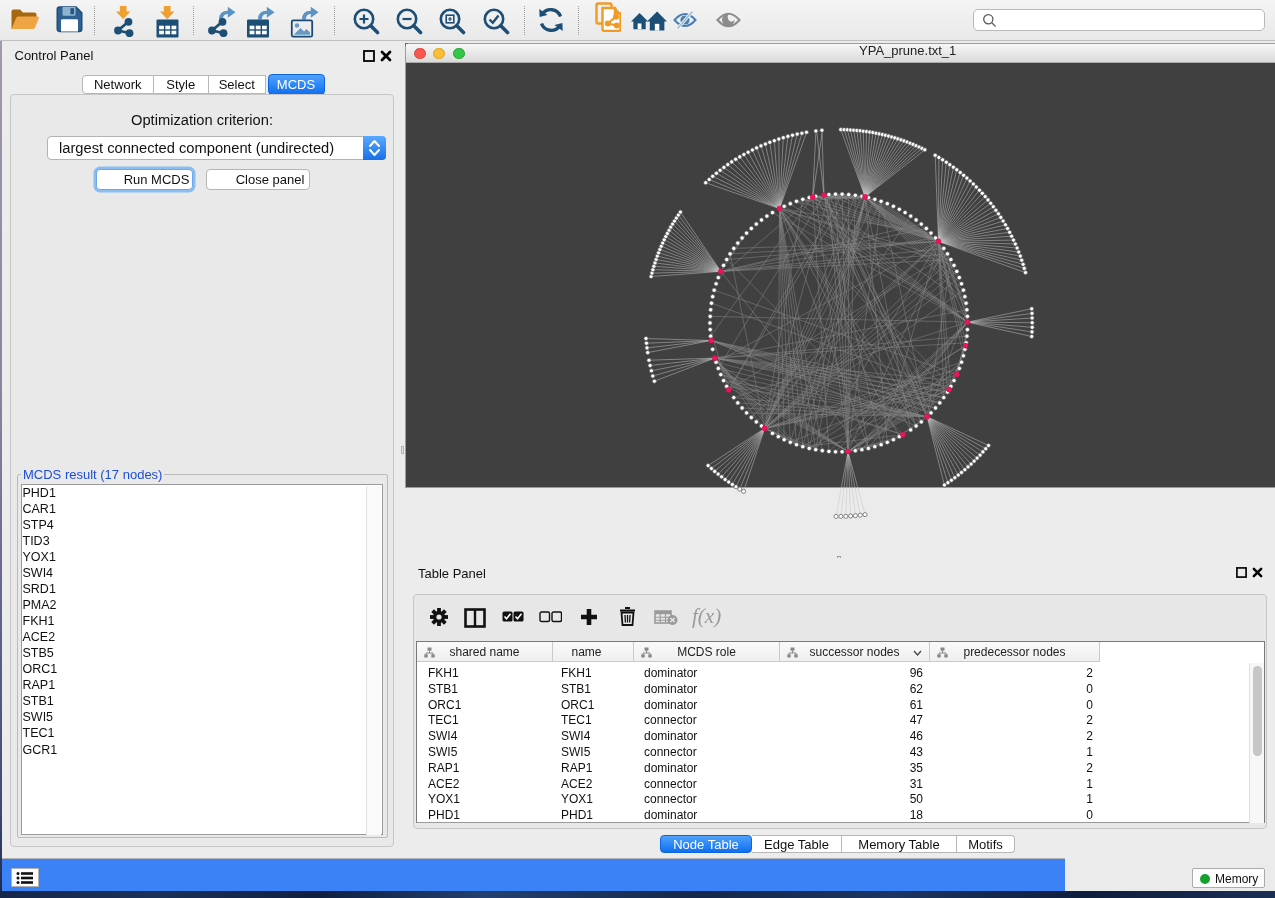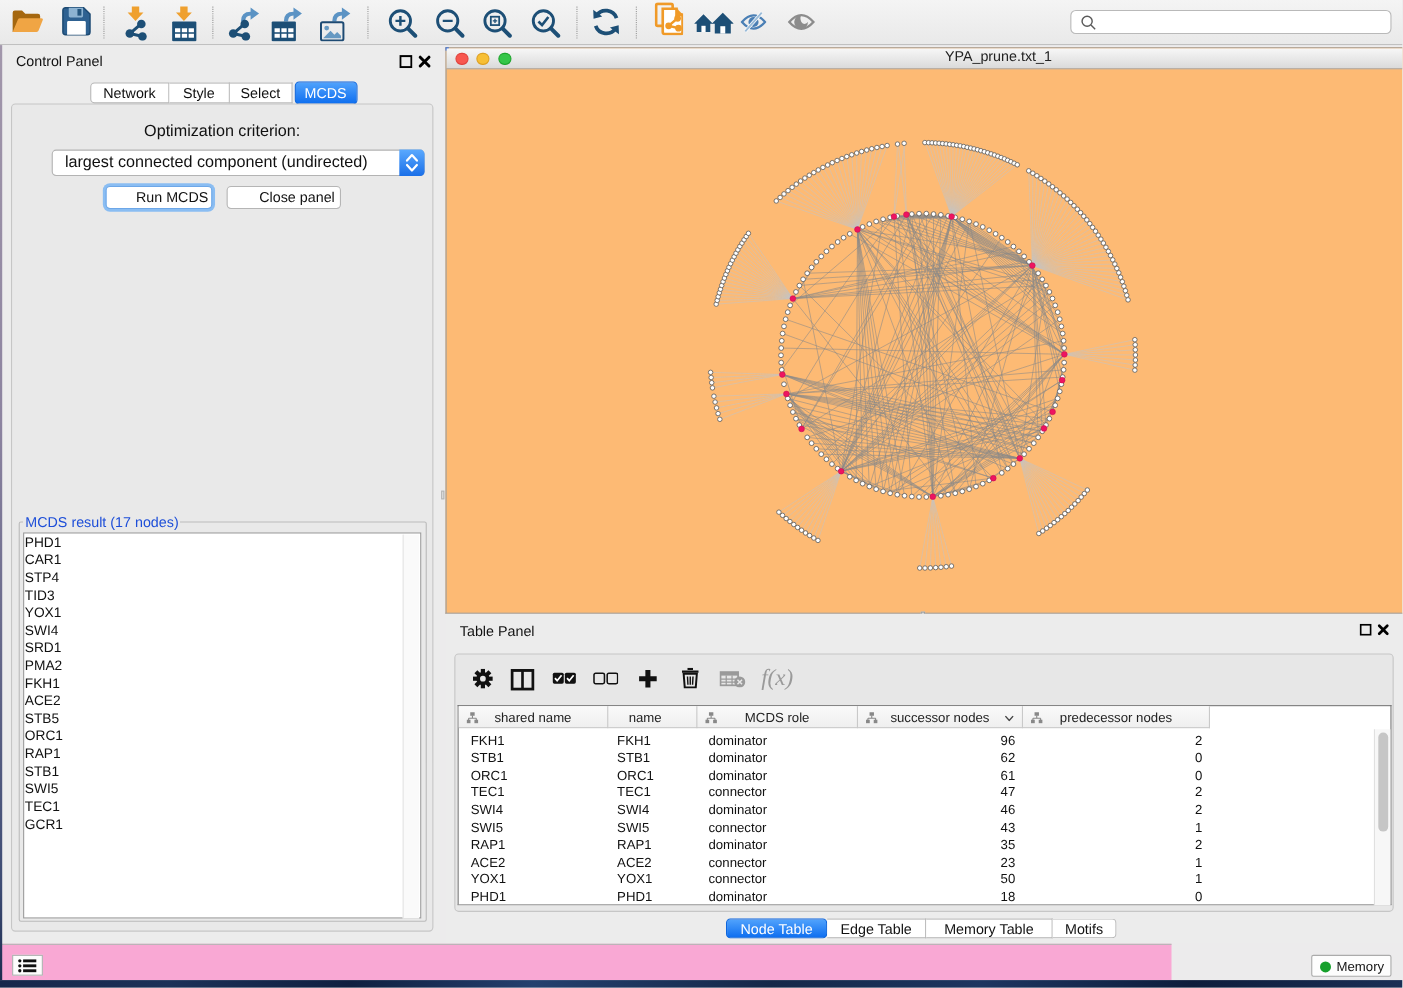--- a/index.html
+++ b/index.html
@@ -48,32 +48,32 @@
 #fieldset { position:absolute; left:6px; top:372px; width:371px; height:371px;
   border:1px solid #bbb; border-radius:2px; }
 #fieldset legend { font-size:13px; color:#1d4ed8; margin-left:3px; padding:0 2px; }
 #mlist { position:absolute; left:3px; top:1.5px; width:362px; height:351px; background:#fff;
   border:1px solid #9a9a9a; }
 #mlist .sc { position:absolute; right:1px; top:1px; width:15px; height:349px;
   background:#fafafa; border-left:1px solid #e3e3e3; }
 .li { font-size:12.5px; color:#111; height:16.07px; line-height:16.07px; padding-left:0.5px; }
 
 
-#statusbar { left:0; top:858px; width:1065px; height:33px; background:#f9a8d4;
+#statusbar { left:0; top:858px; width:1065px; height:33px; background:#3b82f6;
   border-top:1px solid #b5b5b5; }
 #lbtn { position:absolute; left:11px; top:9px; width:28px; height:19px; background:#fdfdfd;
   border:1px solid #b0b0b0; }
 #membtn { position:absolute; left:1192px; top:9px; width:73px; height:20px; background:#fdfdfd;
   border:1px solid #ababab; border-radius:2px; font-size:12px; color:#111; }
 #membtn .dot { position:absolute; left:7px; top:5px; width:10px; height:10px; border-radius:50%;
   background:#16a02c; }
 #membtn .t { position:absolute; left:22px; top:3px; }
 
 
-#netwin { left:405px; top:43px; width:870px; height:515px; background:#fdba74;
+#netwin { left:405px; top:43px; width:870px; height:445px; background:#404040;
   border:1px solid #9c9c9c; border-right:none; }
 #nettitle { position:absolute; left:0; top:0; width:100%; height:18.5px;
   background:linear-gradient(#f7f7f7,#dadada); border-bottom:1px solid #ababab; }
 #nettitle .tl { position:absolute; top:3.5px; width:11.5px; height:11.5px; border-radius:50%; }
 #nettitle .name { position:absolute; left:453px; top:-1px; font-size:13px; color:#222; }
 #netcanvas { position:absolute; left:0; top:19.5px; width:868px; height:494px; }
 
 
 #tpanel { left:405px; top:558px; width:870px; height:300px; background:#ececec; }
 #tp-title { position:absolute; left:13px; top:8px; font-size:13px; color:#111; }
@@ -1132,21 +1132,21 @@
             <div class="c1">RAP1</div>
             <div class="c2">RAP1</div>
             <div class="c3">dominator</div>
             <div class="c4">35</div>
             <div class="c5">2</div>
           </div>
           <div class="tr">
             <div class="c1">ACE2</div>
             <div class="c2">ACE2</div>
             <div class="c3">connector</div>
-            <div class="c4">23</div>
+            <div class="c4">31</div>
             <div class="c5">1</div>
           </div>
           <div class="tr">
             <div class="c1">YOX1</div>
             <div class="c2">YOX1</div>
             <div class="c3">connector</div>
             <div class="c4">50</div>
             <div class="c5">1</div>
           </div>
           <div class="tr">

